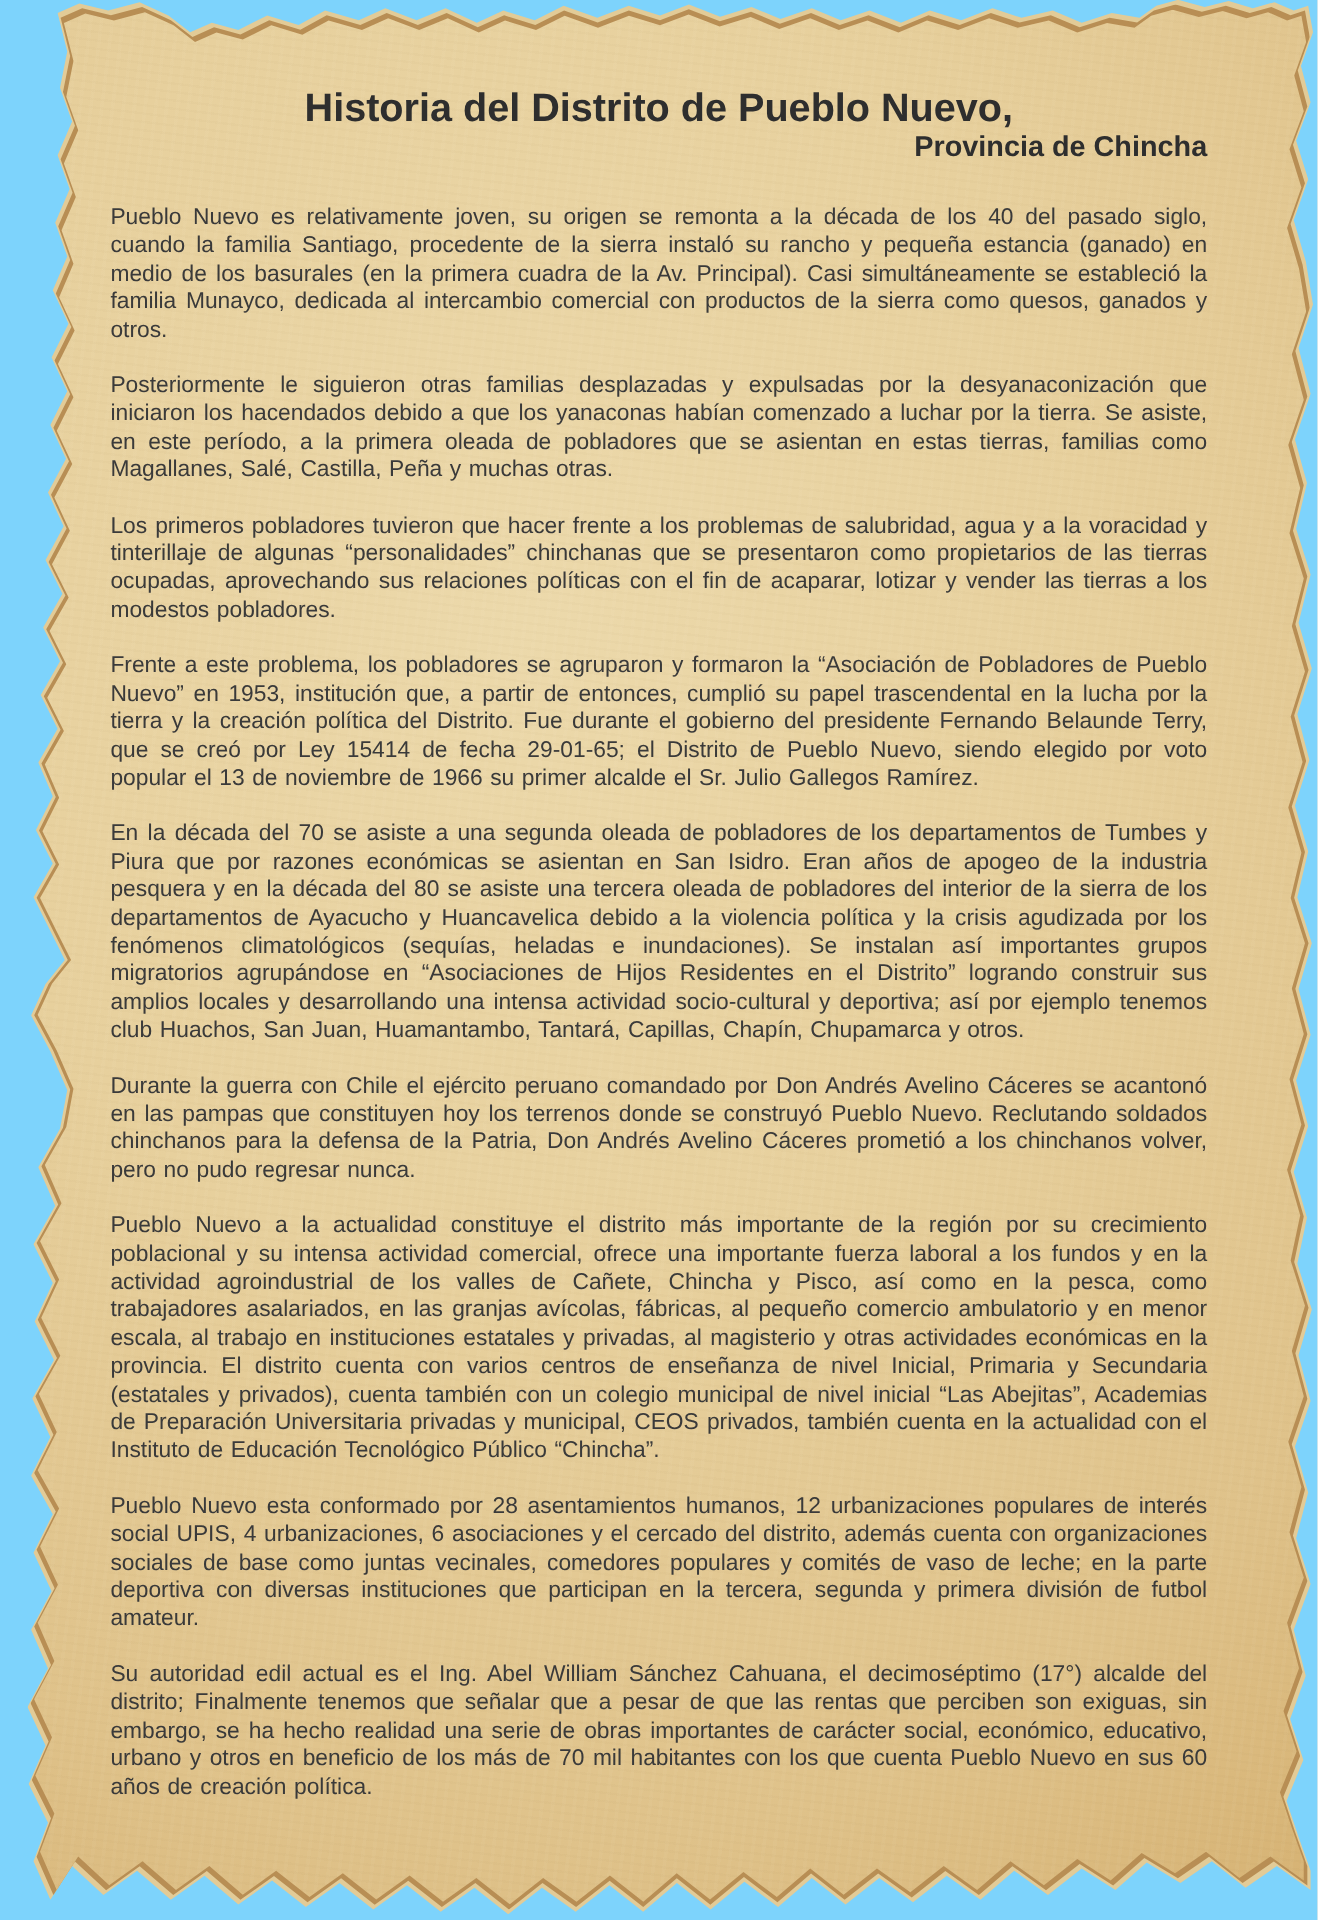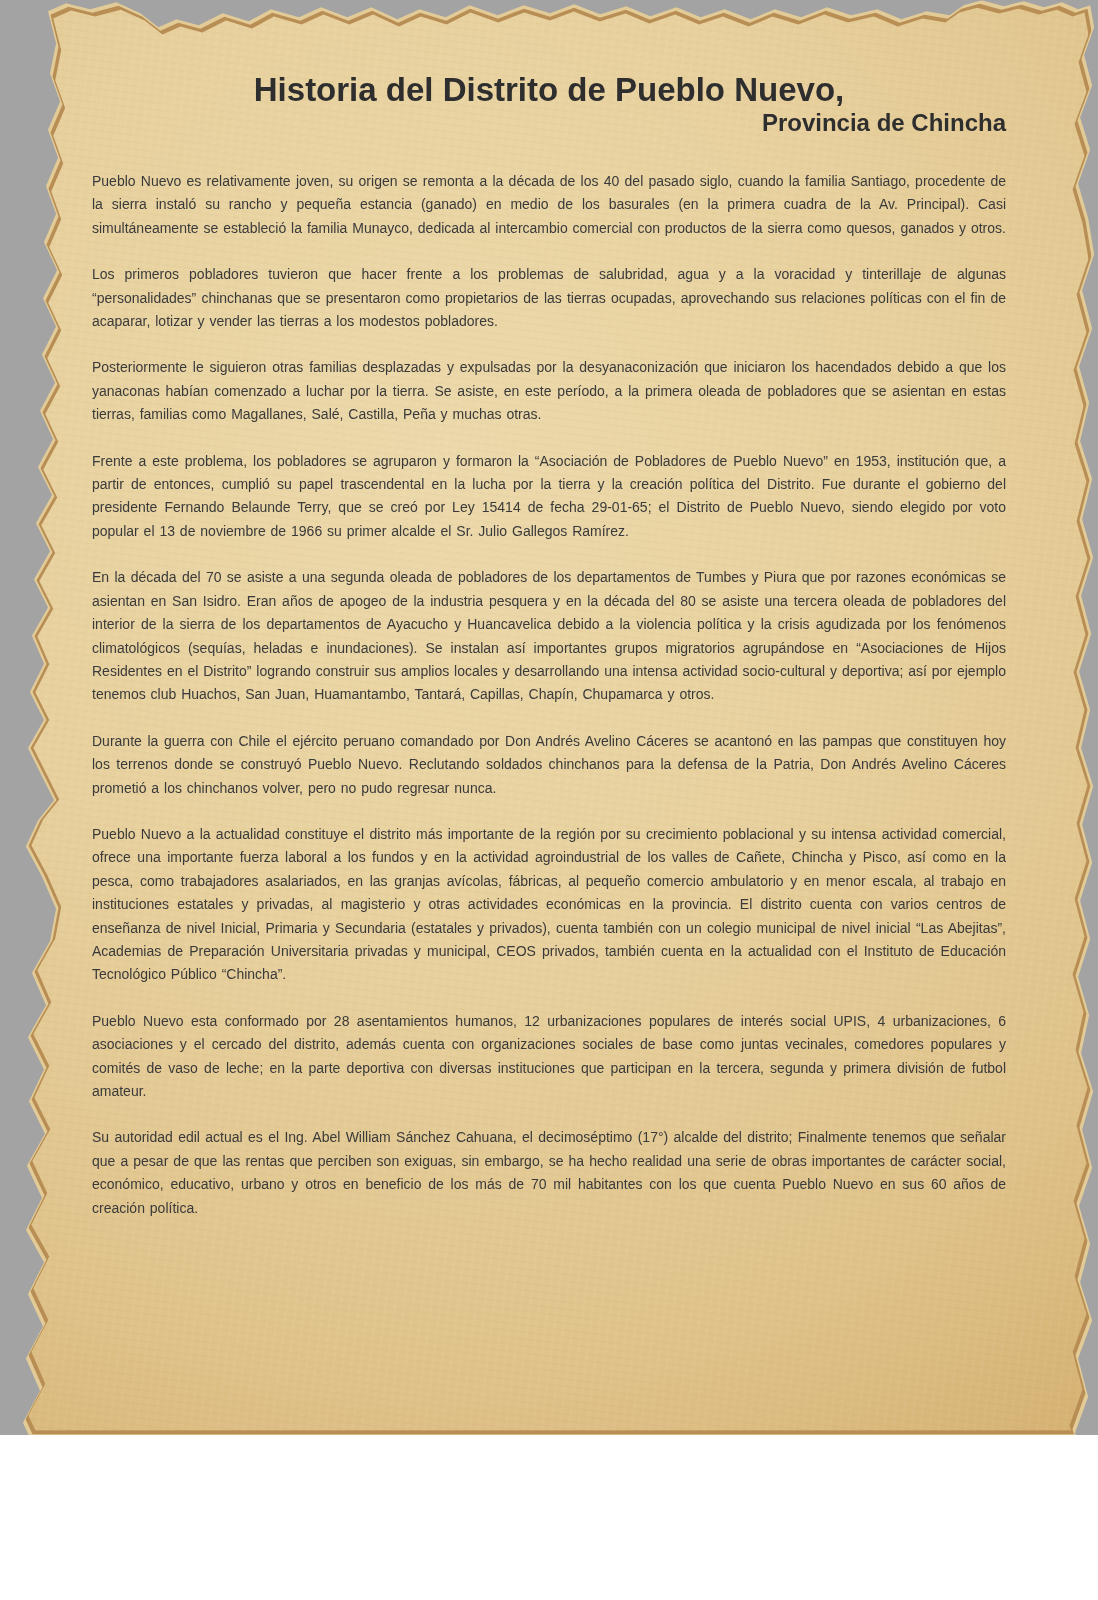--- a/index.html
+++ b/index.html
@@ -4,22 +4,22 @@
 <style>
   html, body {
     margin: 0;
     padding: 0;
     background: #ffffff;
     font-family: "Liberation Sans", "DejaVu Sans", sans-serif;
   }
   .stage {
     position: relative;
     width: 1098px;
-    height: 1435px;
-    background: #a3a3a3;
+    height: 1600px;
+    background: #7dd3fc;
     overflow: hidden;
   }
   
   .tear {
     position: absolute;
     inset: 0;
     clip-path: polygon(
       50px 14px,68px 6px,92px 12px,118px 5px,142px 16px,160px 30px,178px 22px,200px 28px,224px 16px,250px 24px,
       272px 12px,300px 20px,322px 10px,348px 20px,372px 10px,398px 22px,420px 12px,446px 20px,470px 8px,498px 18px,
       524px 8px,550px 16px,574px 7px,600px 17px,626px 9px,650px 19px,676px 10px,700px 20px,724px 12px,750px 22px,
@@ -70,42 +70,42 @@
   h2.doc-subtitle {
     margin: 2px 0 34px 0;
     text-align: right;
     font-size: 24px;
     line-height: 26px;
     font-weight: bold;
     color: #2e2e2e;
   }
   .content p {
     margin: 0 0 23px 0;
-    font-size: 14px;
+    font-size: 19px;
     line-height: 23.4px;
     text-align: justify;
     word-spacing: 1px;
   }
 </style>
 </head>
 <body>
 
 <div class="stage">
 
   <div class="tear sheet-back"></div>
   <div class="tear sheet-rim"></div>
   <div class="tear sheet-paper"></div>
 
   <div class="content">
     <h1 class="doc-title">Historia del Distrito de Pueblo Nuevo,</h1>
     <h2 class="doc-subtitle">Provincia de Chincha</h2>
 
     <p>Pueblo Nuevo es relativamente joven, su origen se remonta a la década de los 40 del pasado siglo, cuando la familia Santiago, procedente de la sierra instaló su rancho y pequeña estancia (ganado) en medio de los basurales (en la primera cuadra de la Av. Principal). Casi simultáneamente se estableció la familia Munayco, dedicada al intercambio comercial con productos de la sierra como quesos, ganados y otros.</p>
+    <p>Posteriormente le siguieron otras familias desplazadas y expulsadas por la desyanaconización que iniciaron los hacendados debido a que los yanaconas habían comenzado a luchar por la tierra. Se asiste, en este período, a la primera oleada de pobladores que se asientan en estas tierras, familias como Magallanes, Salé, Castilla, Peña y muchas otras.</p>
     <p>Los primeros pobladores tuvieron que hacer frente a los problemas de salubridad, agua y a la voracidad y tinterillaje de algunas “personalidades” chinchanas que se presentaron como propietarios de las tierras ocupadas, aprovechando sus relaciones políticas con el fin de acaparar, lotizar y vender las tierras a los modestos pobladores.</p>
-    <p>Posteriormente le siguieron otras familias desplazadas y expulsadas por la desyanaconización que iniciaron los hacendados debido a que los yanaconas habían comenzado a luchar por la tierra. Se asiste, en este período, a la primera oleada de pobladores que se asientan en estas tierras, familias como Magallanes, Salé, Castilla, Peña y muchas otras.</p>
     <p>Frente a este problema, los pobladores se agruparon y formaron la “Asociación de Pobladores de Pueblo Nuevo” en 1953, institución que, a partir de entonces, cumplió su papel trascendental en la lucha por la tierra y la creación política del Distrito. Fue durante el gobierno del presidente Fernando Belaunde Terry, que se creó por Ley 15414 de fecha 29-01-65; el Distrito de Pueblo Nuevo, siendo elegido por voto popular el 13 de noviembre de 1966 su primer alcalde el Sr. Julio Gallegos Ramírez.</p>
     <p>En la década del 70 se asiste a una segunda oleada de pobladores de los departamentos de Tumbes y Piura que por razones económicas se asientan en San Isidro. Eran años de apogeo de la industria pesquera y en la década del 80 se asiste una tercera oleada de pobladores del interior de la sierra de los departamentos de Ayacucho y Huancavelica debido a la violencia política y la crisis agudizada por los fenómenos climatológicos (sequías, heladas e inundaciones). Se instalan así importantes grupos migratorios agrupándose en “Asociaciones de Hijos Residentes en el Distrito” logrando construir sus amplios locales y desarrollando una intensa actividad socio-cultural y deportiva; así por ejemplo tenemos club Huachos, San Juan, Huamantambo, Tantará, Capillas, Chapín, Chupamarca y otros.</p>
     <p>Durante la guerra con Chile el ejército peruano comandado por Don Andrés Avelino Cáceres se acantonó en las pampas que constituyen hoy los terrenos donde se construyó Pueblo Nuevo. Reclutando soldados chinchanos para la defensa de la Patria, Don Andrés Avelino Cáceres prometió a los chinchanos volver, pero no pudo regresar nunca.</p>
     <p>Pueblo Nuevo a la actualidad constituye el distrito más importante de la región por su crecimiento poblacional y su intensa actividad comercial, ofrece una importante fuerza laboral a los fundos y en la actividad agroindustrial de los valles de Cañete, Chincha y Pisco, así como en la pesca, como trabajadores asalariados, en las granjas avícolas, fábricas, al pequeño comercio ambulatorio y en menor escala, al trabajo en instituciones estatales y privadas, al magisterio y otras actividades económicas en la provincia. El distrito cuenta con varios centros de enseñanza de nivel Inicial, Primaria y Secundaria (estatales y privados), cuenta también con un colegio municipal de nivel inicial “Las Abejitas”, Academias de Preparación Universitaria privadas y municipal, CEOS privados, también cuenta en la actualidad con el Instituto de Educación Tecnológico Público “Chincha”.</p>
     <p>Pueblo Nuevo esta conformado por 28 asentamientos humanos, 12 urbanizaciones populares de interés social UPIS, 4 urbanizaciones, 6 asociaciones y el cercado del distrito, además cuenta con organizaciones sociales de base como juntas vecinales, comedores populares y comités de vaso de leche; en la parte deportiva con diversas instituciones que participan en la tercera, segunda y primera división de futbol amateur.</p>
     <p>Su autoridad edil actual es el Ing. Abel William Sánchez Cahuana, el decimoséptimo (17°) alcalde del distrito; Finalmente tenemos que señalar que a pesar de que las rentas que perciben son exiguas, sin embargo, se ha hecho realidad una serie de obras importantes de carácter social, económico, educativo, urbano y otros en beneficio de los más de 70 mil habitantes con los que cuenta Pueblo Nuevo en sus 60 años de creación política.</p>
   </div>
 
 </div>
 

